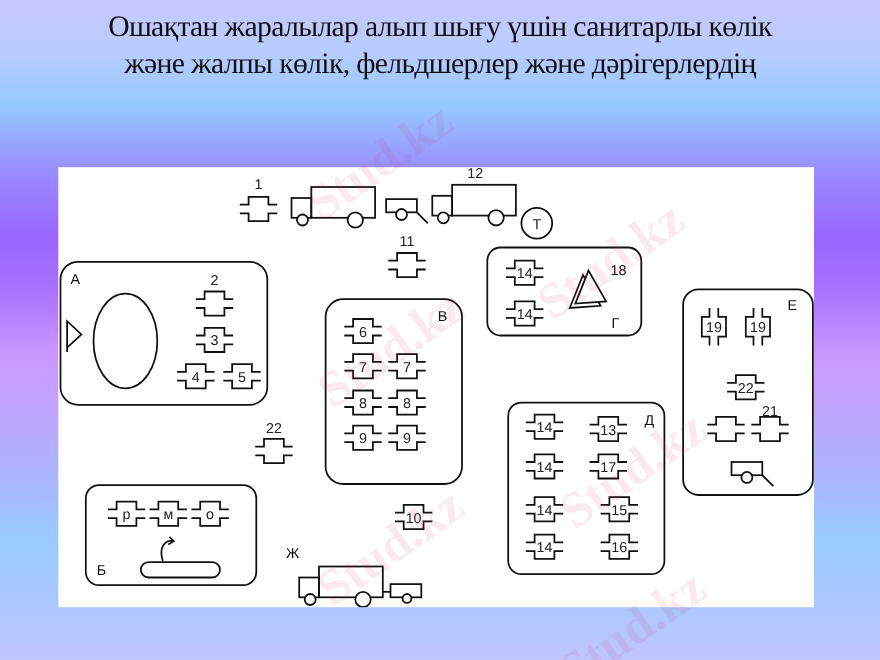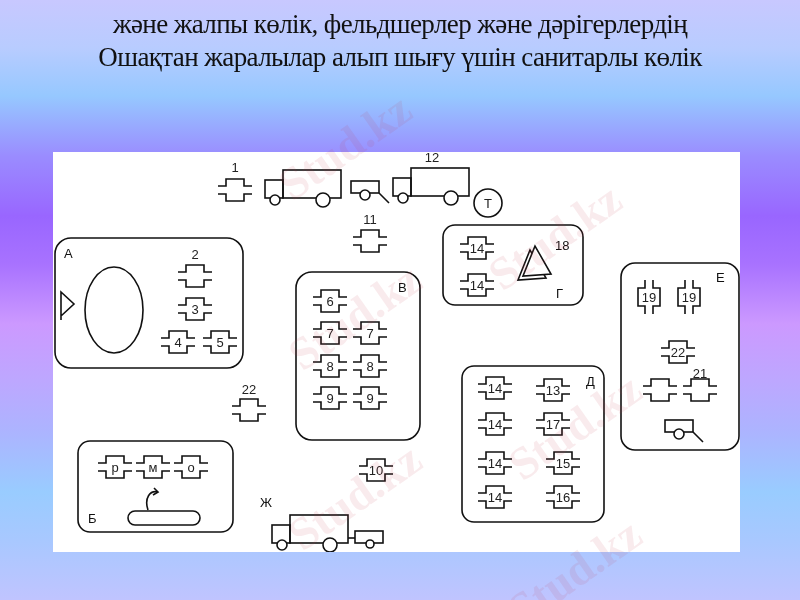--- a/index.html
+++ b/index.html
@@ -14,22 +14,22 @@
   svg{position:absolute;left:0;top:0;}
   .lbl{font-family:"Liberation Sans",sans-serif;font-size:13px;fill:#111;}
   .num{font-family:"Liberation Sans",sans-serif;font-size:13px;fill:#222;text-anchor:middle;}
   .wm{position:absolute;font-family:"Liberation Serif",serif;font-size:46px;font-weight:bold;
     color:rgba(200,60,80,0.10);transform:rotate(-35deg);pointer-events:none;white-space:nowrap;}
 </style>
 </head>
 <body>
 
 <div class="title">
+  <span>Ошақтан жаралылар алып шығу үшін санитарлы көлік</span>
   <span>және жалпы көлік, фельдшерлер және дәрігерлердің</span>
-  <span>Ошақтан жаралылар алып шығу үшін санитарлы көлік</span>
 </div>
 
 <div class="panel">
 <svg width="687" height="400" viewBox="53 152 687 400" stroke="#111" fill="none" stroke-width="1.6">
   <defs>
 
     <g id="stretcher">
       <path d="M-17,-4 H-9 V-11 H9 V-4 H17"></path>
       <path d="M-17,4 H-9 V11 H9 V4 H17"></path>
     </g>

